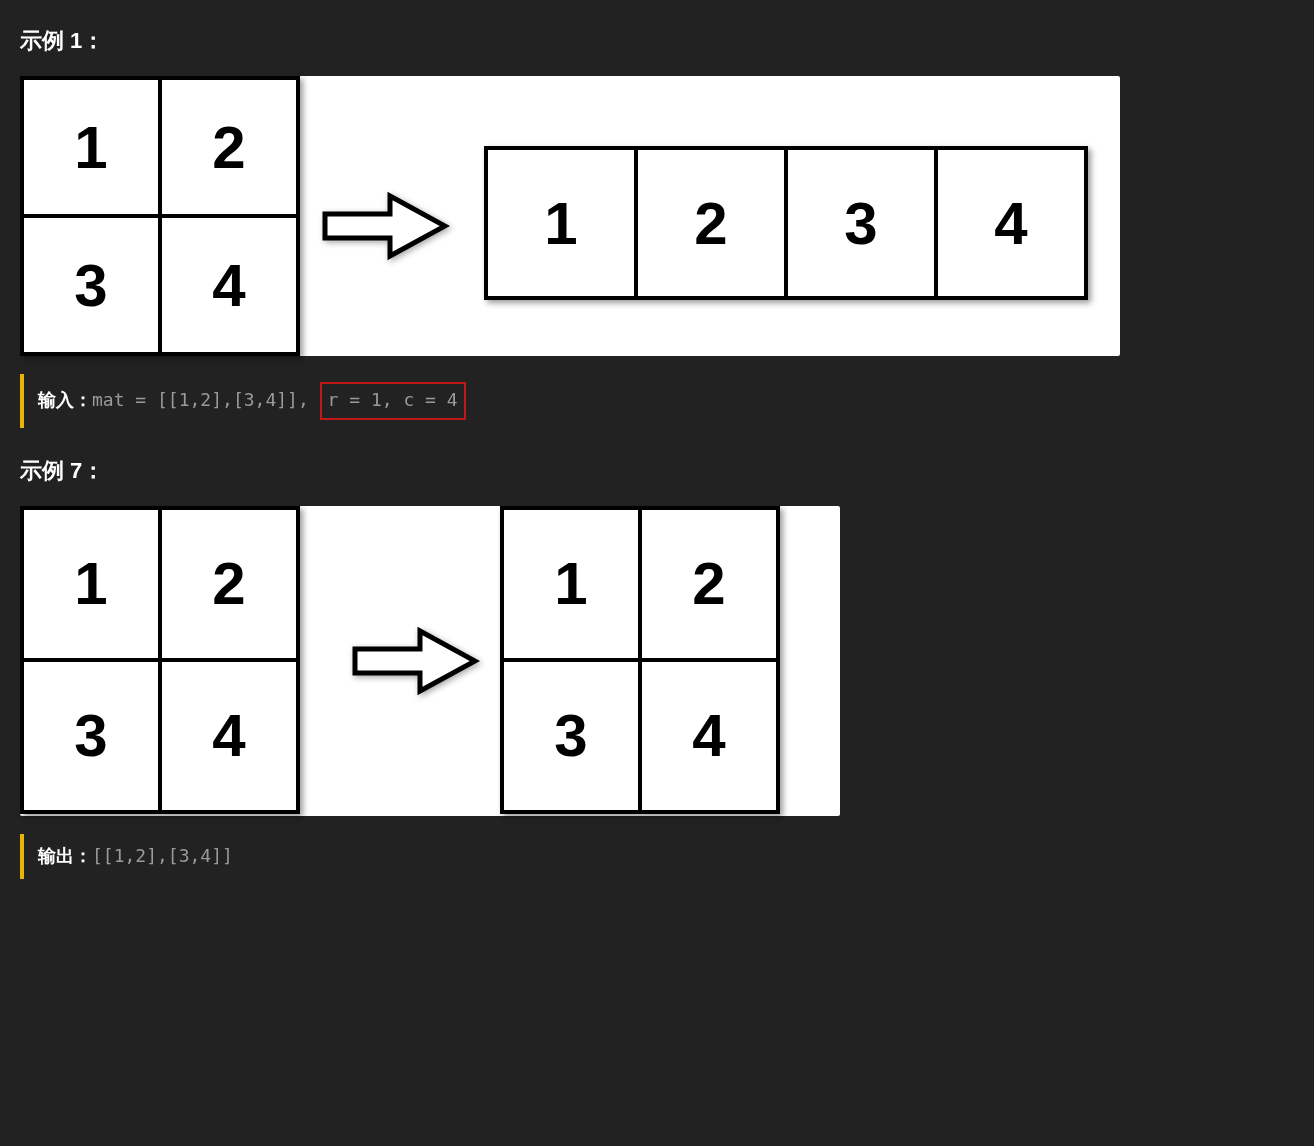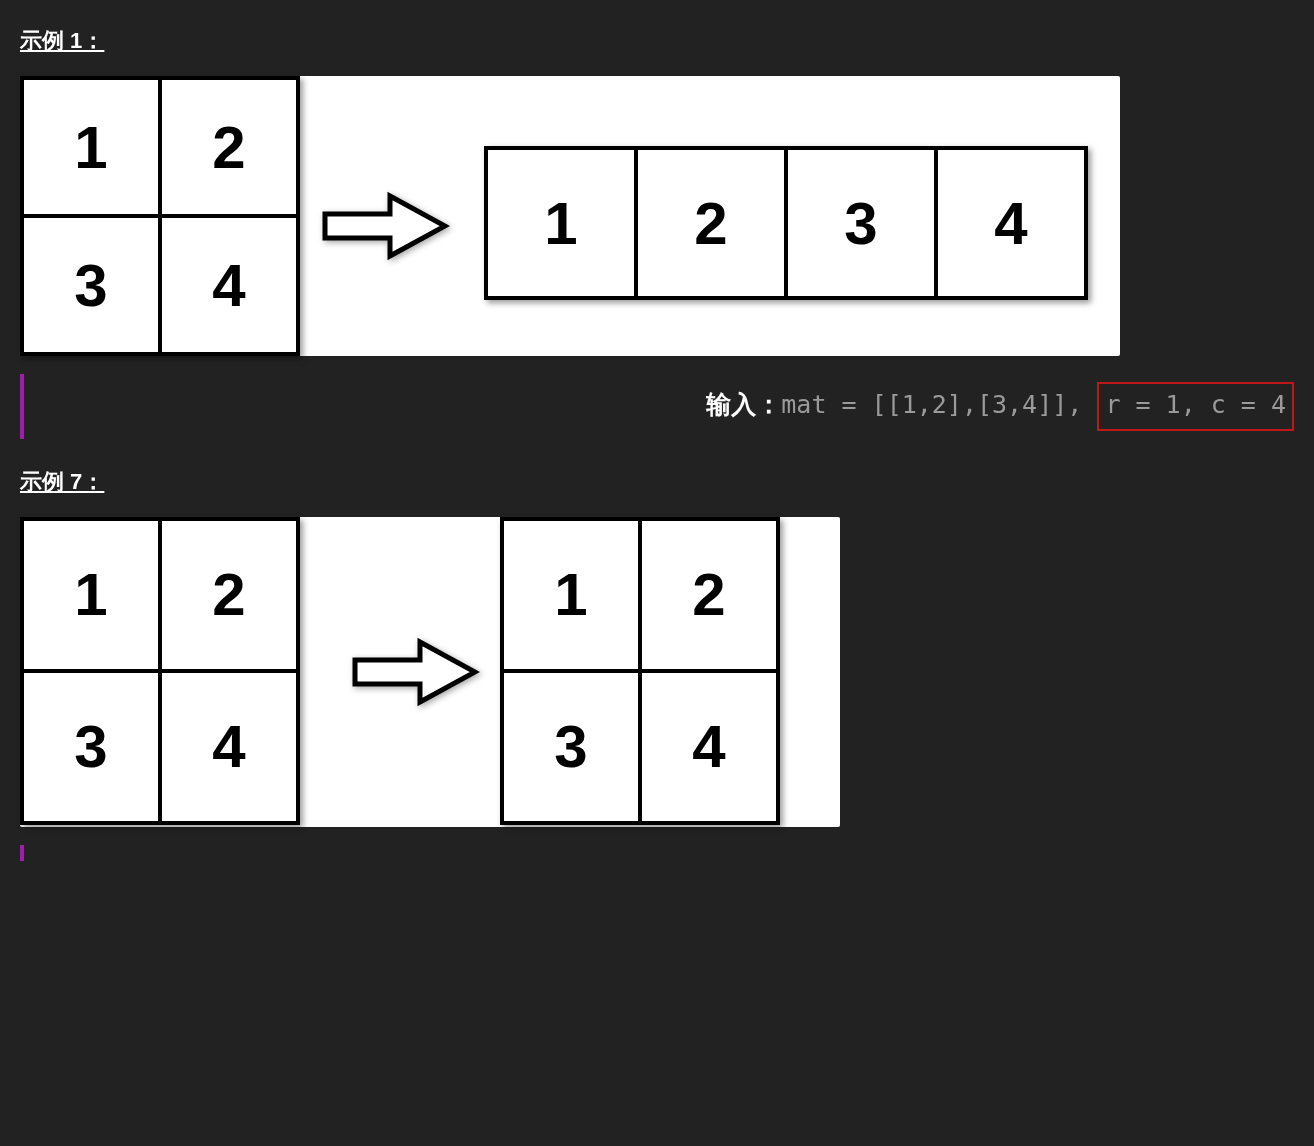--- a/index.html
+++ b/index.html
@@ -10,21 +10,20 @@
     width: 1314px;
     height: 1146px;
     padding: 20px 20px 20px 20px;
     position: relative;
   }
   .example-title {
     font-size: 22px;
     font-weight: bold;
     color: #ffffff;
     margin: 6px 0 20px 0;
-    text-decoration: underline;
   }
   .diagram {
     background: #ffffff;
     margin-bottom: 18px;
     position: relative;
     border-radius: 2px;
   }
   .diagram1 { width: 1100px; height: 280px; }
   .diagram2 { width: 820px; height: 310px; }
 
@@ -57,26 +56,25 @@
   .d1-arrow { top: 110px; left: 300px; width: 130px; }
   .d2-arrow { top: 115px; left: 330px; width: 130px; }
 
   
   .d2-src { top: 0px; left: 0px; }
   .d2-src td { width: 138px; height: 152px; font-size: 60px; }
   .d2-dst { top: 0px; left: 480px; }
   .d2-dst td { width: 138px; height: 152px; font-size: 60px; }
 
   .codeblock {
-    border-left: 4px solid #a21caf;
+    border-left: 4px solid #eab308;
     padding: 8px 0 8px 14px;
     margin-bottom: 28px;
-    font-size: 25px;
+    font-size: 18px;
     line-height: 1.55;
-    text-align: right;
   }
   .codeblock .line {
     white-space: pre;
     font-family: Menlo, Consolas, monospace;
     color: #9a9a9a;
   }
   .codeblock .label {
     font-family: -apple-system, Arial, sans-serif;
     font-weight: bold;
     color: #ffffff;
@@ -166,13 +164,14 @@
     </tr>
     <tr>
       <td>3</td>
       <td>4</td>
     </tr>
   </tbody>
     </table>
 </div>
 
 <div class="codeblock">
+  <div class="line"><span class="label">输出：</span><span>[[1,2],[3,4]]</span></div>
 </div>
 
 </body></html>

